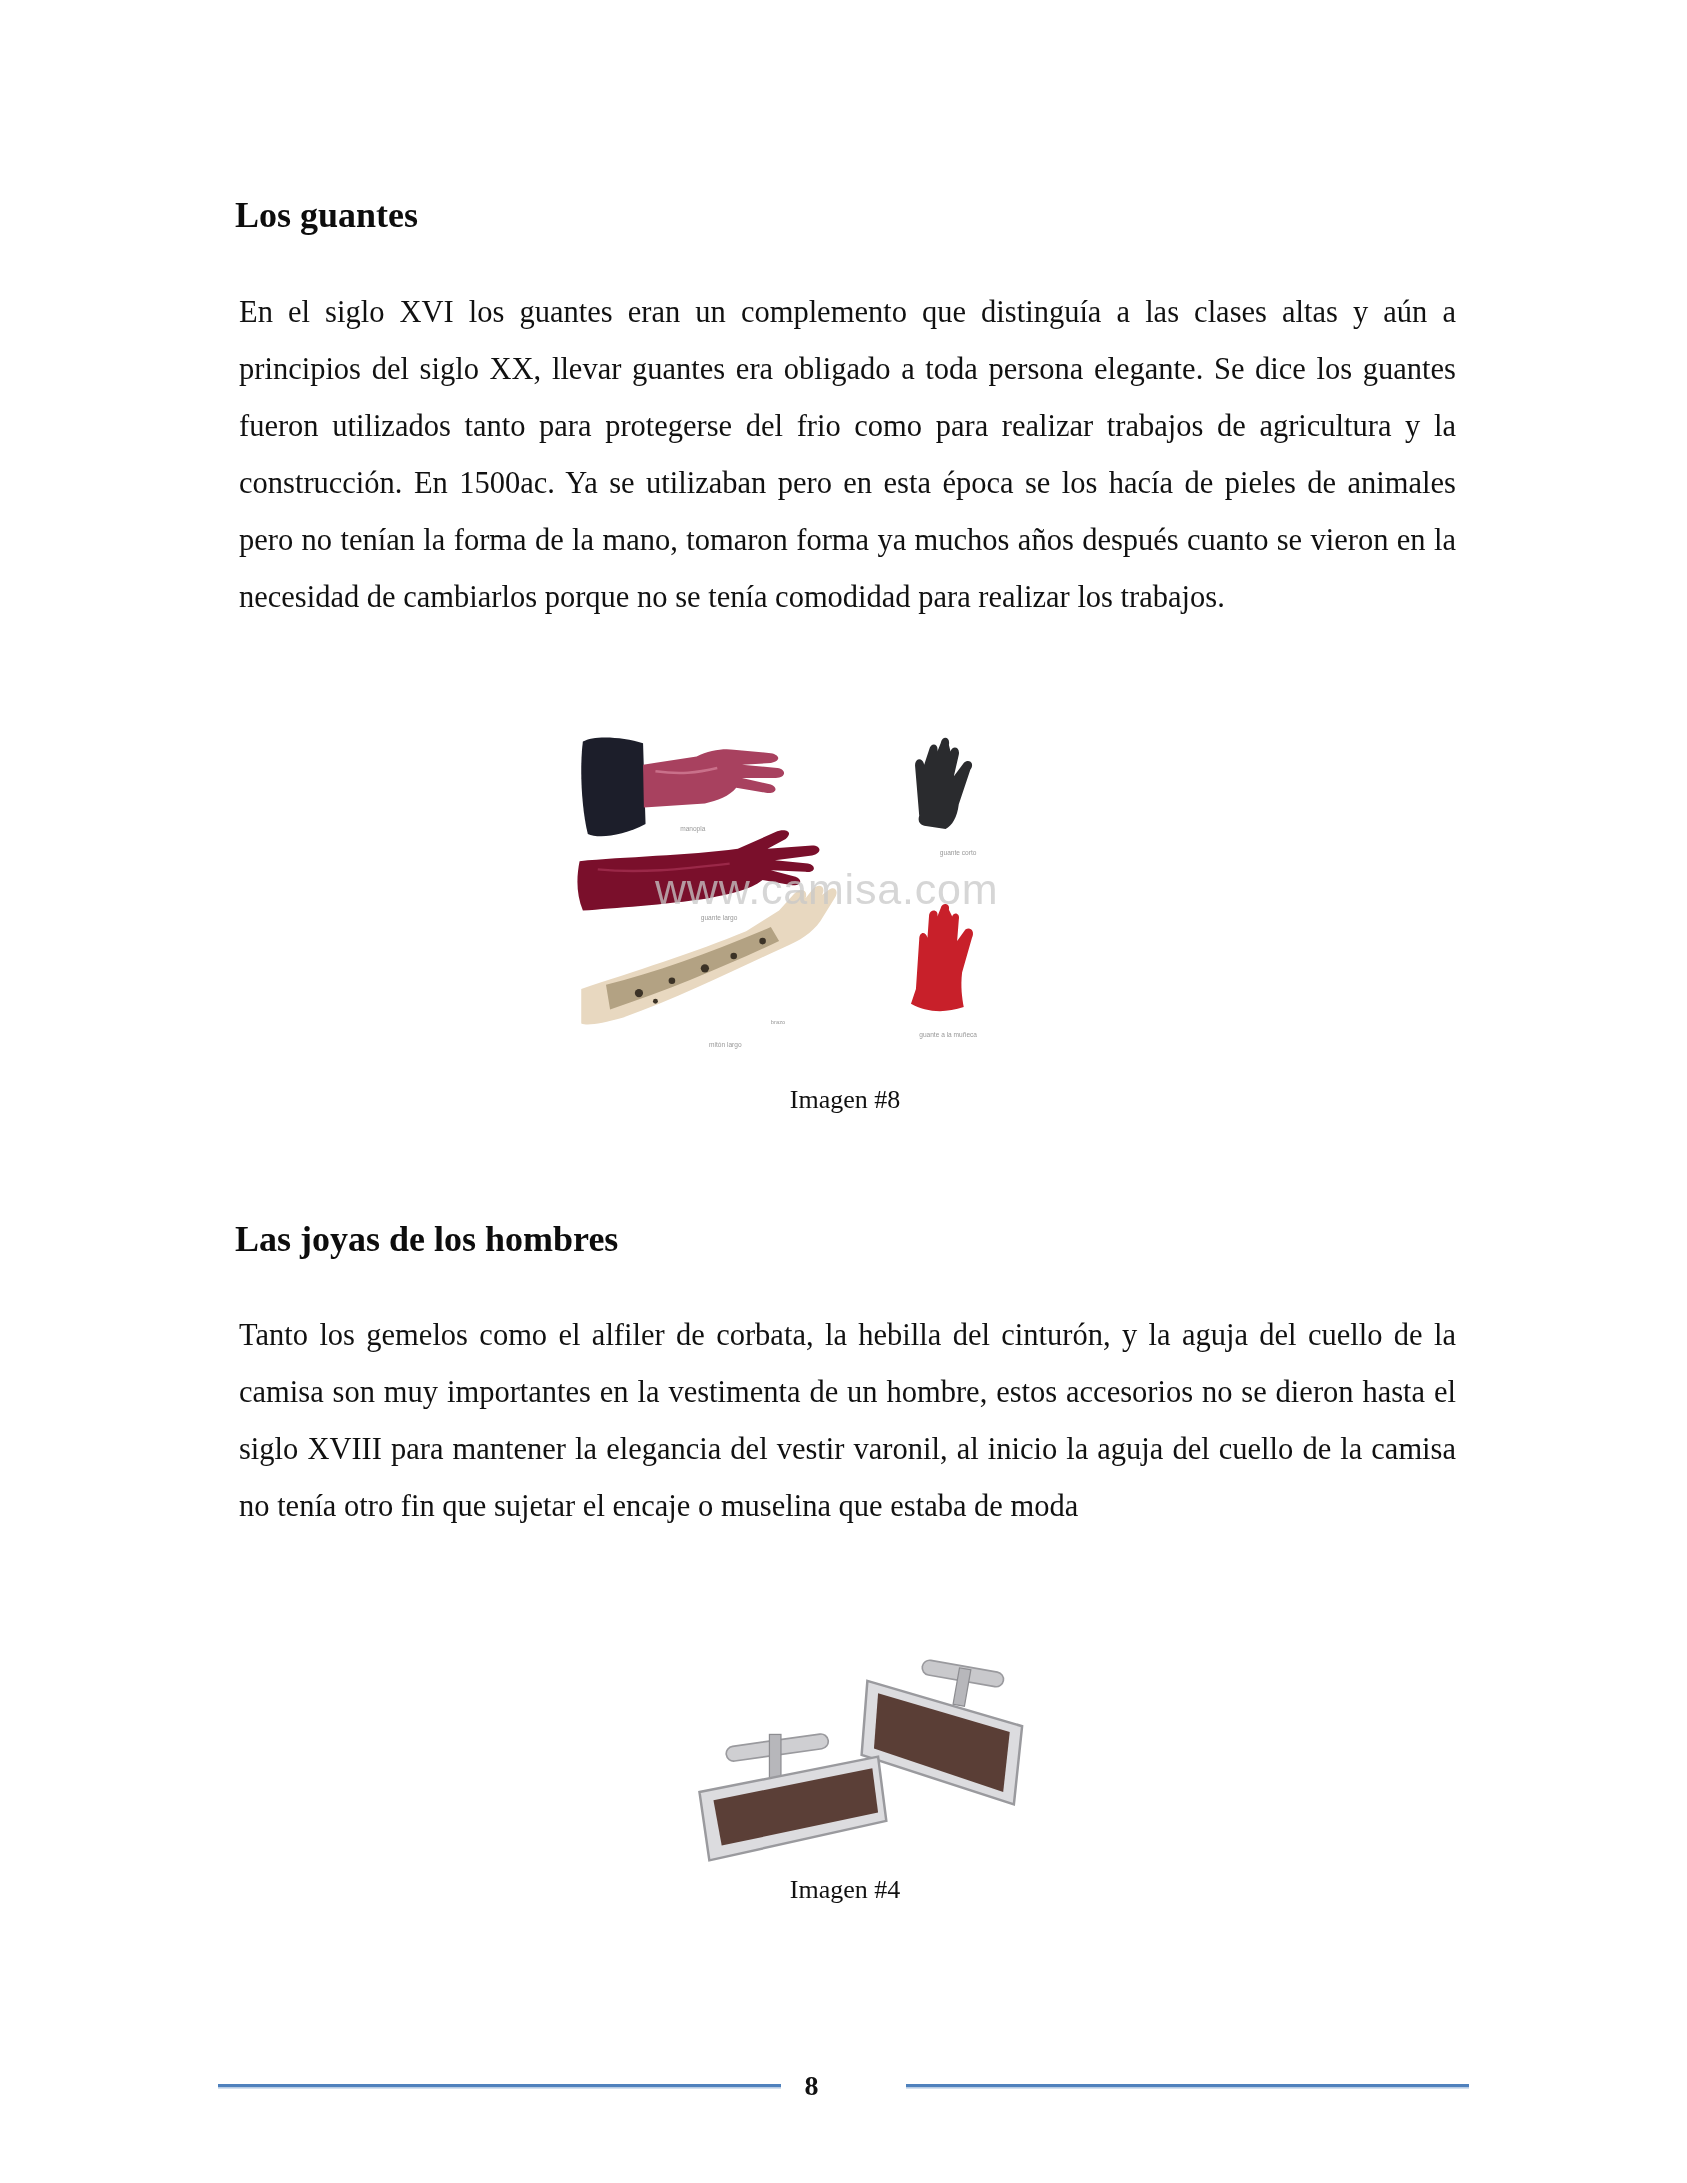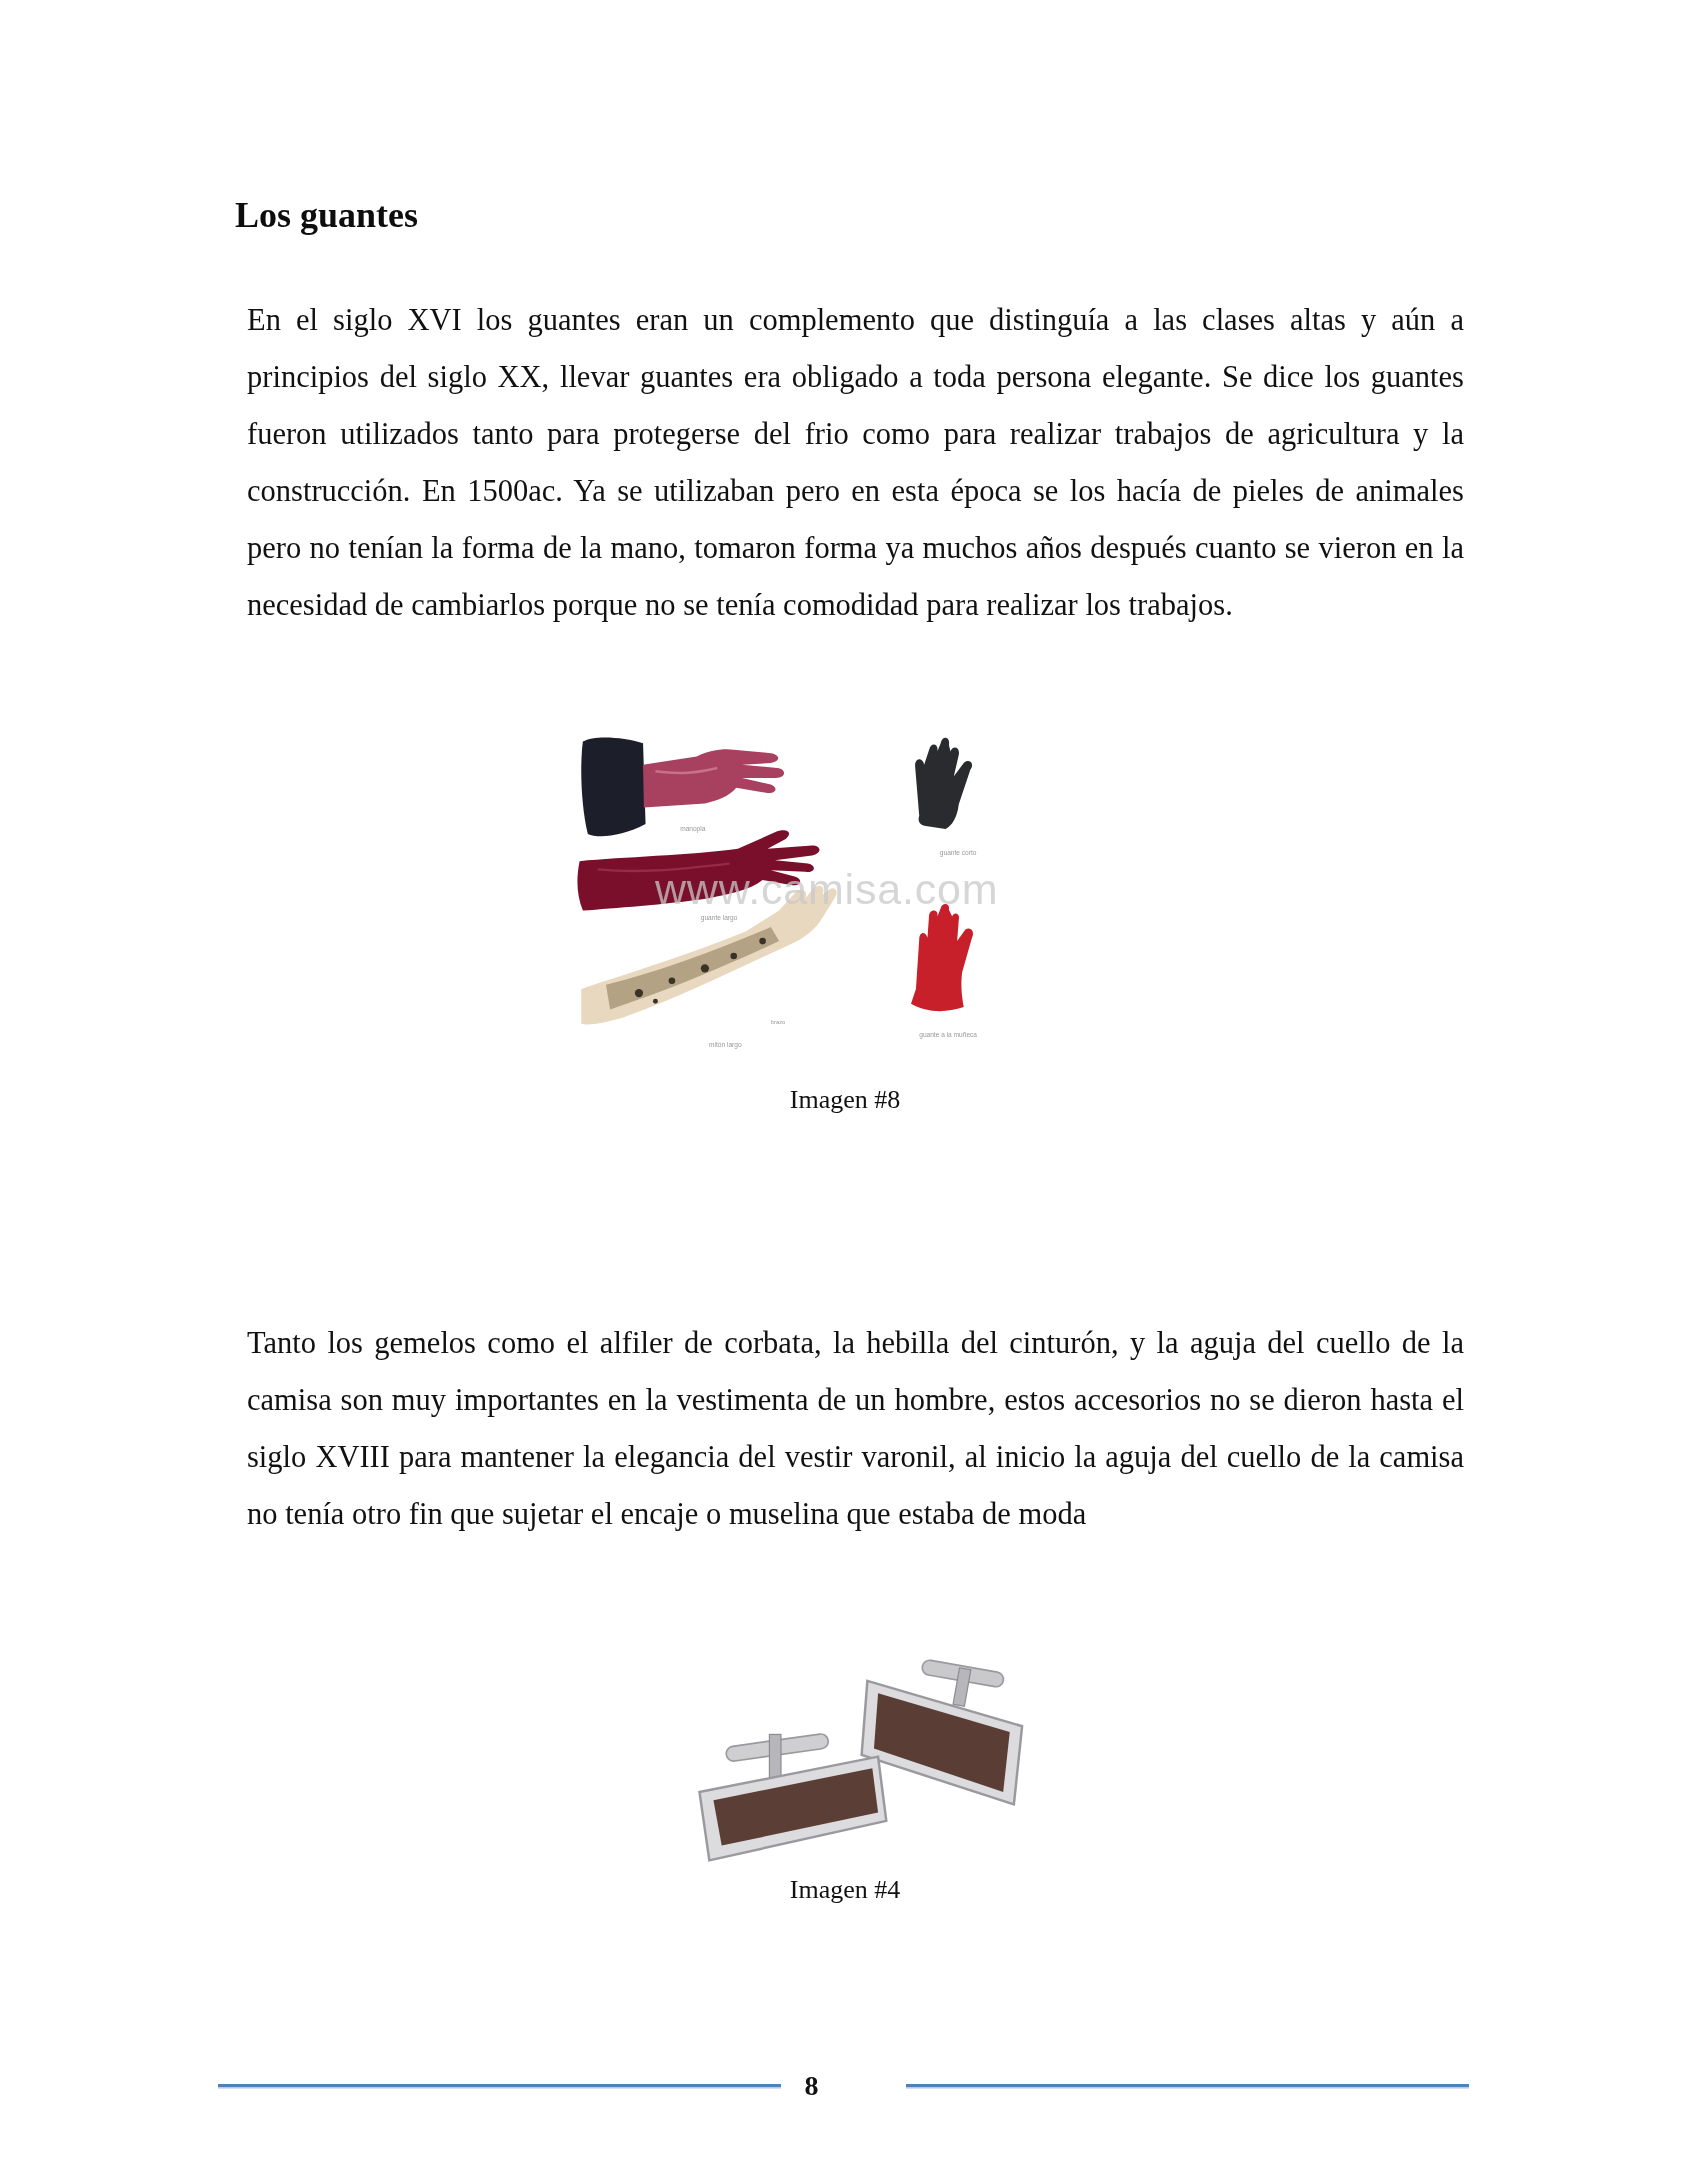--- a/index.html
+++ b/index.html
@@ -1,21 +1,21 @@
 <!DOCTYPE html>
 <html style="font-size:13px"><head>
 <meta charset="utf-8">
 <style>
   html, body { margin: 0; padding: 0; background: #ffffff; }
   body { width: 1687px; height: 2183px; position: relative; overflow: hidden;
          font-family: "Liberation Serif", "DejaVu Serif", serif; color: #111; }
   .page { position: absolute; left: 0; top: 0; width: 1574px; height: 2183px; }
   .heading { position: absolute; left: 235px; margin: 0; font-weight: bold;
              font-size: 36px; line-height: 43px; color: #0d0d0d; }
-  .para { position: absolute; left: 235px; width: 1217px; margin: 12px;
+  .para { position: absolute; left: 235px; width: 1217px; margin: 4px;
           font-size: 30.5px; line-height: 57px; text-align: justify;
           text-align-last: left; color: #111; }
   .figure { position: absolute; }
   .caption { position: absolute; font-size: 26px; line-height: 33px; color: #111;
              text-align: center; }
   .watermark { position: absolute; font-family: "Liberation Sans", sans-serif;
                font-size: 43px; color: rgba(200,200,200,0.75); white-space: nowrap;
                letter-spacing: 0.8px; }
   .footer-line { position: absolute; height: 2.5px; background: #4f81bd;
                  box-shadow: 0 1.6px 0 #b8cce4; }
@@ -67,20 +67,21 @@
       <text x="445" y="158" font-size="8" fill="#999" font-family="Liberation Sans, sans-serif">guante corto</text>
       <text x="155" y="236" font-size="8" fill="#999" font-family="Liberation Sans, sans-serif">guante largo</text>
       <text x="165" y="390" font-size="8" fill="#999" font-family="Liberation Sans, sans-serif">mitón largo</text>
       <text x="240" y="362" font-size="7" fill="#999" font-family="Liberation Sans, sans-serif">brazo</text>
       <text x="420" y="378" font-size="8" fill="#999" font-family="Liberation Sans, sans-serif">guante a la muñeca</text>
     </svg>
     <span class="watermark" style="left:82px; top:140px;">www.camisa.com</span>
   </div>
   <span class="caption" style="left:746px; top:1059px; width:198px;margin-top:24px;">Imagen #8</span>
 
+  <h2 class="heading" style="top:1218px;">Las joyas de los hombres</h2>
   <p class="para" style="top:1303px;">Tanto los gemelos como el alfiler de corbata, la hebilla del cinturón, y la aguja del cuello de la camisa son muy importantes en la vestimenta de un hombre, estos accesorios no se dieron hasta el siglo XVIII para mantener la elegancia del vestir varonil, al inicio la aguja del cuello de la camisa no tenía otro fin que sujetar el encaje o muselina que estaba de moda</p>
 
   <div class="figure" style="left:676px; top:1648px; width:363px; height:214px;">
     <svg width="363" height="214" viewBox="0 0 440 260">
 
       <g>
         <rect x="298" y="22" width="100" height="18" rx="9" fill="#c9c9cc" stroke="#9a9a9e" stroke-width="2" transform="rotate(10 348 31)"></rect>
         <rect x="340" y="25" width="14" height="45" fill="#b7b7bb" stroke="#8d8d91" stroke-width="1.5" transform="rotate(10 347 47)"></rect>
         <polygon points="232,40 420,95 410,190 225,130" fill="#dcdcdf" stroke="#9a9a9e" stroke-width="3"></polygon>
         <polygon points="245,55 405,102 397,175 240,122" fill="#5a3e36"></polygon>

